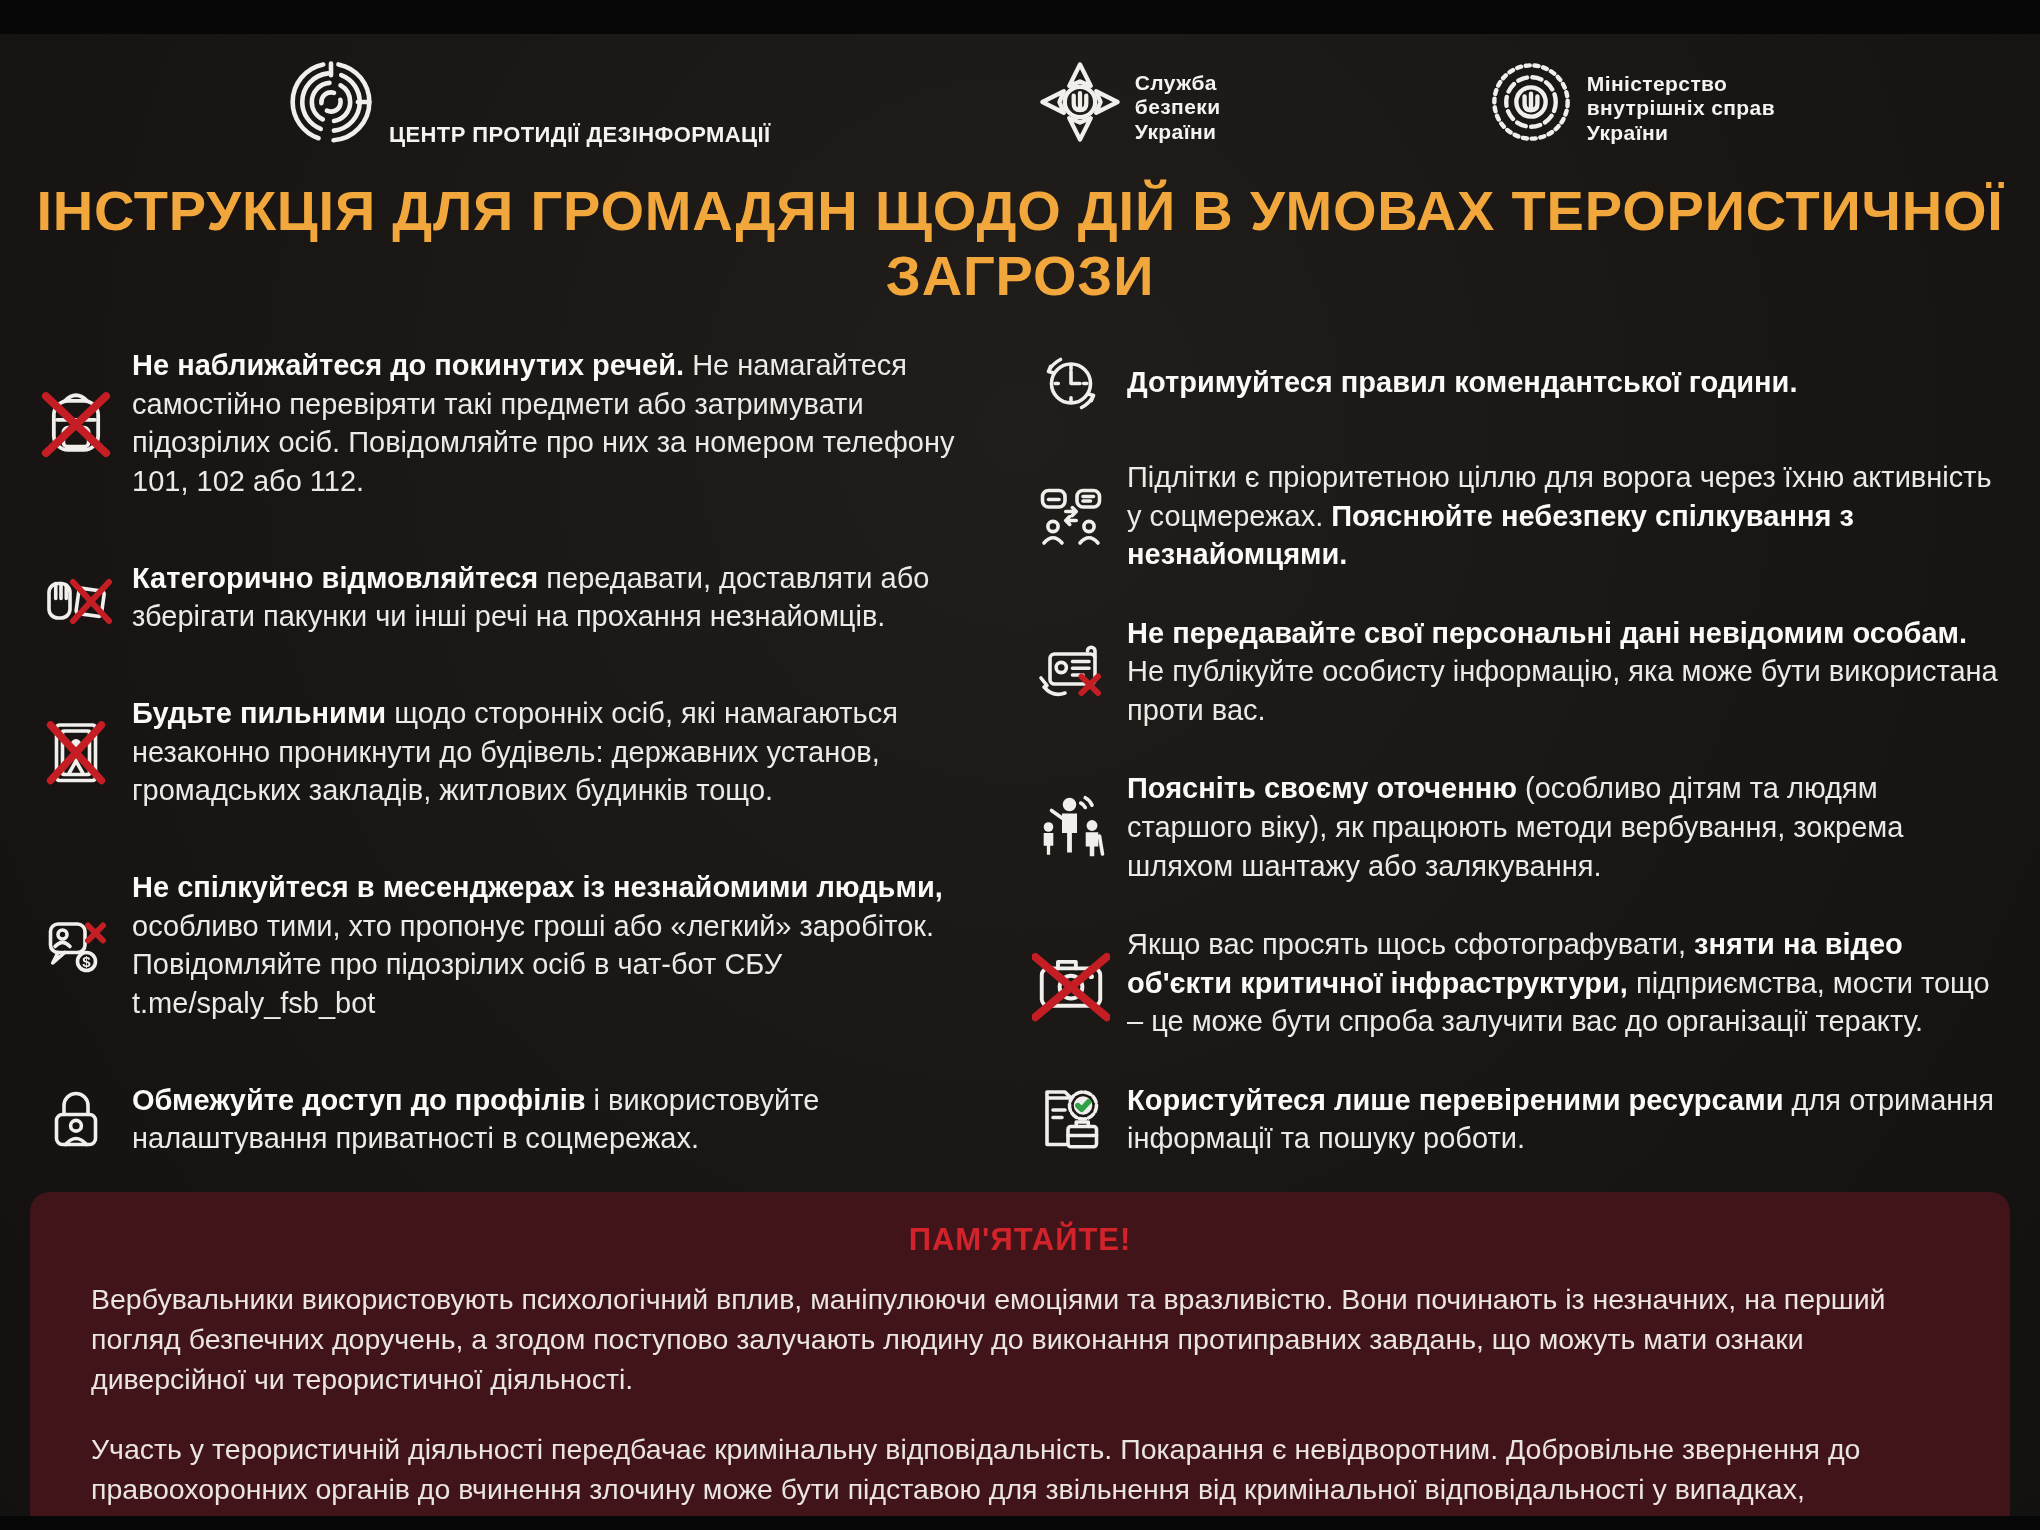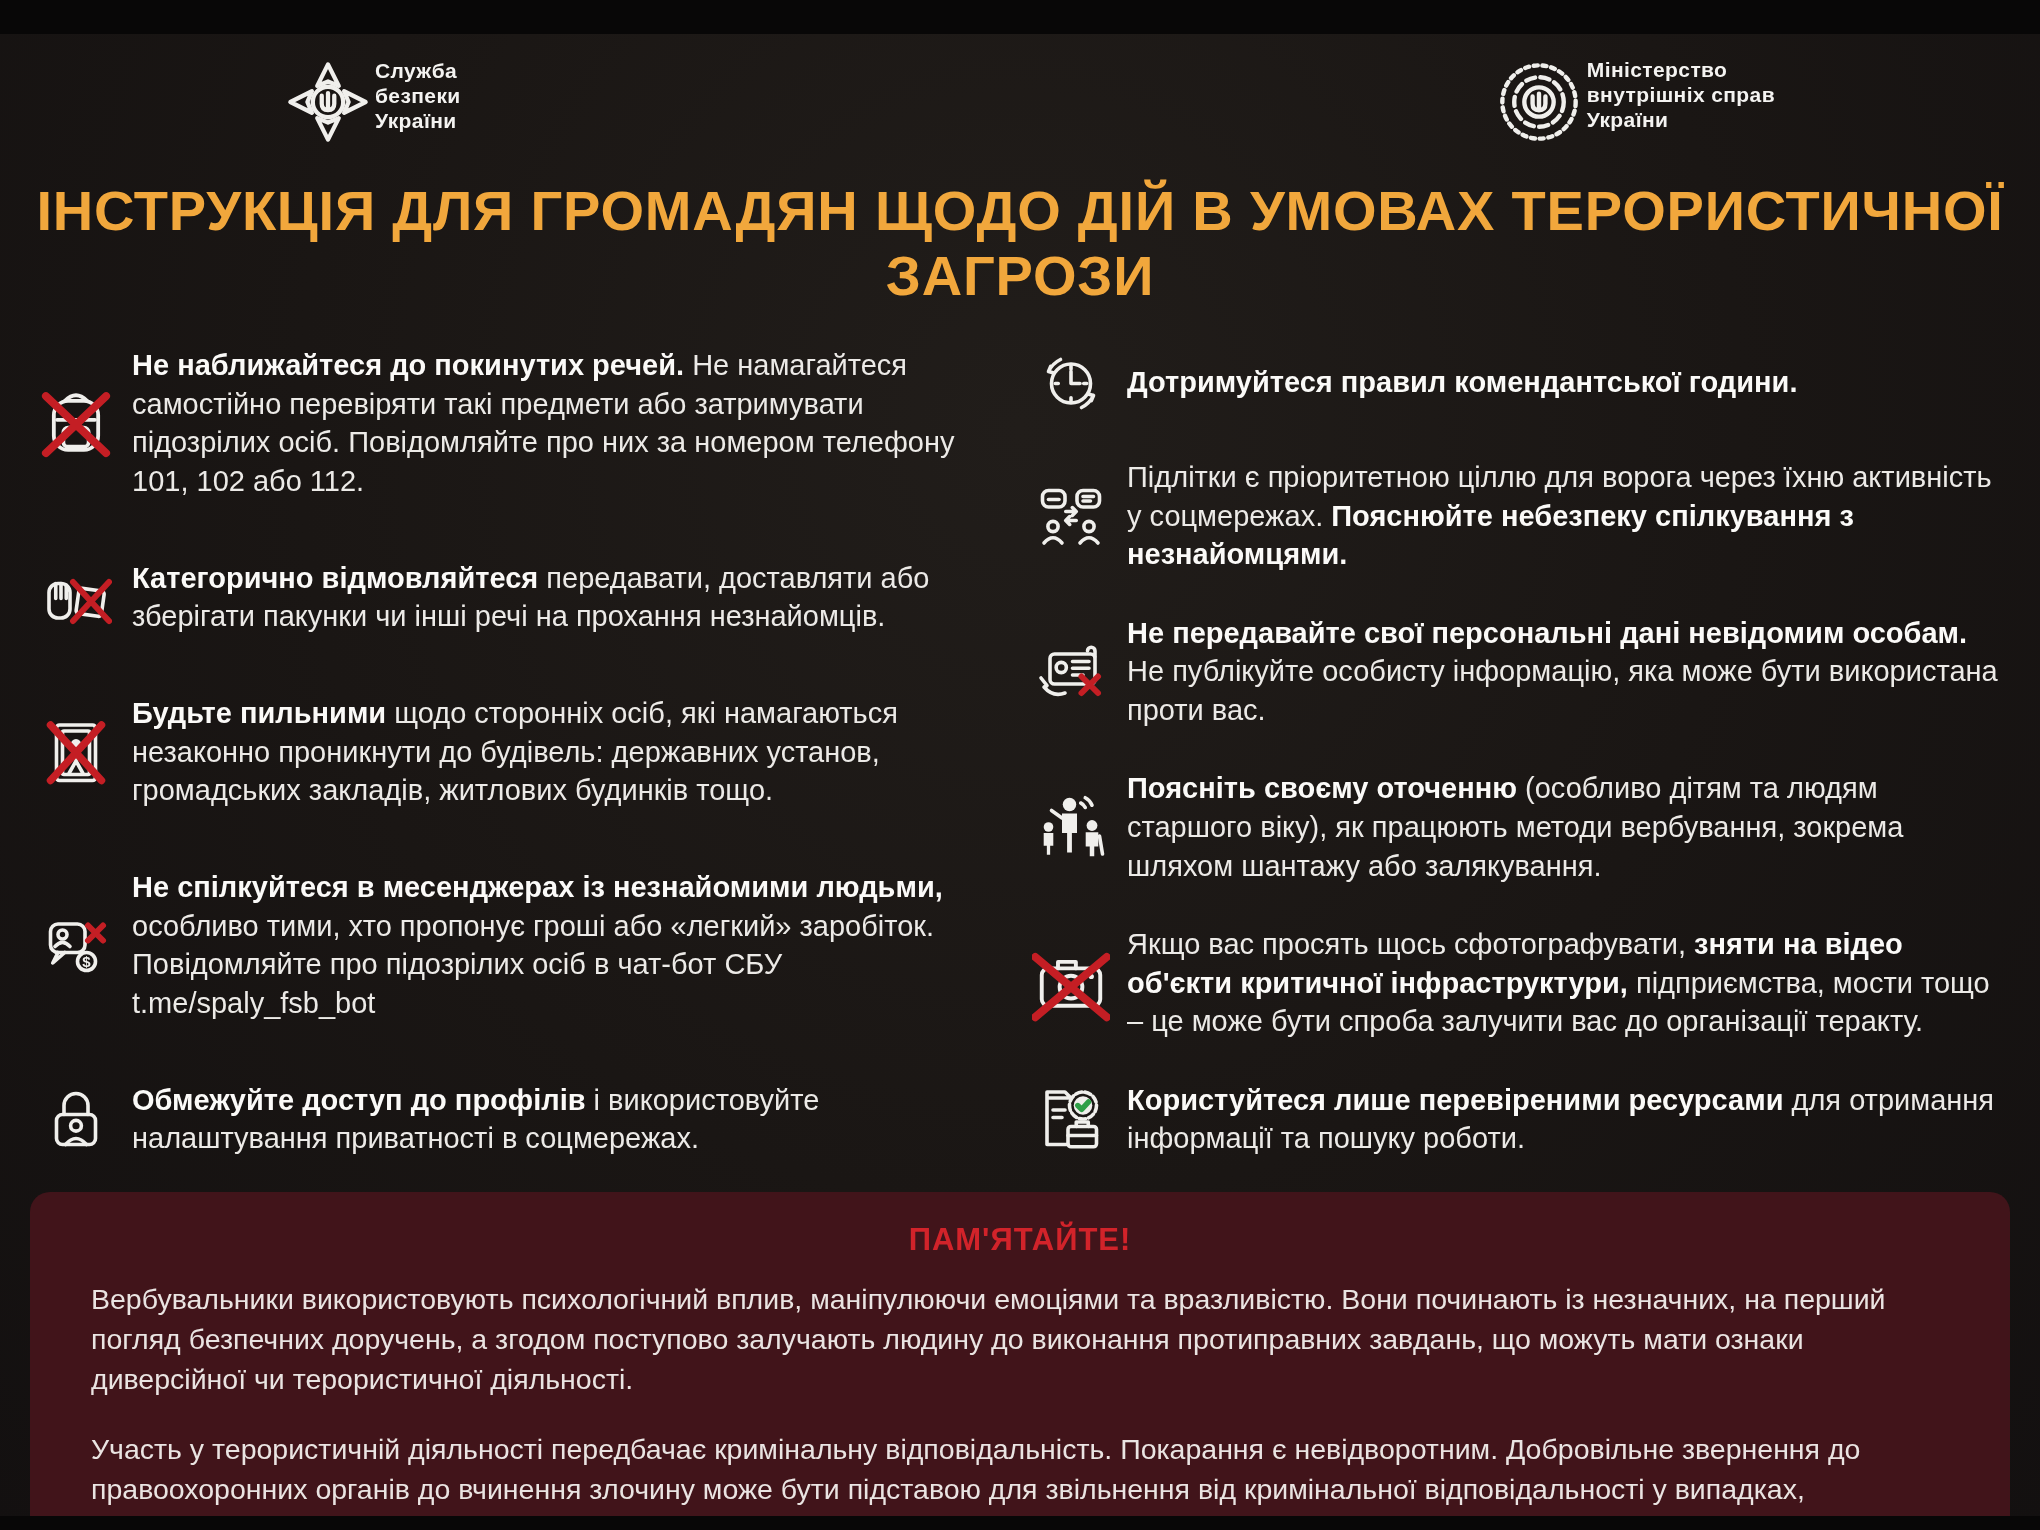--- a/index.html
+++ b/index.html
@@ -5,21 +5,21 @@
   html,body{margin:0;padding:0;background:#0c0a09;}
   #app{position:relative;width:2040px;height:1530px;overflow:hidden;
        font-family:"Liberation Sans","DejaVu Sans",sans-serif;color:#f0efec;
        background:radial-gradient(ellipse at 50% 28%,#211d1a 0%,#1a1614 50%,#131010 100%);}
   #app::before{content:"";position:absolute;left:0;top:0;width:100%;height:34px;background:#080707;}
   #app::after{content:"";position:absolute;left:0;bottom:0;width:100%;height:14px;background:#080707;}
 
   
   .header{display:flex;justify-content:space-between;align-items:center;
           margin:52px 265px 0 285px;height:100px;}
-  .logo{display:flex;align-items:flex-start;gap:4px;}
+  .logo{display:flex;align-items:flex-end;gap:12px;}
   .logo svg{display:block;}
   .logo-text{font-weight:700;font-size:21px;line-height:1.18;letter-spacing:.4px;color:#f4f3f1;}
   .logo-text.upper{text-transform:uppercase;font-size:22px;}
 
   
   .title{margin-top:26px;text-align:center;font-size:56px;font-weight:700;
          letter-spacing:.8px;color:#f1a73c;}
 
   
   .columns{display:grid;grid-template-columns:1fr 1fr;column-gap:26px;
@@ -48,20 +48,35 @@
   svg .x{stroke:#c41e24;fill:none;stroke-width:5;stroke-linecap:round;}
   svg .xs{stroke:#c41e24;fill:none;stroke-width:4;stroke-linecap:round;}
   svg .g{stroke:#2fa048;fill:none;stroke-width:3.6;stroke-linecap:round;stroke-linejoin:round;}
 </style>
 </head>
 <body>
 
 <div id="app">
 
   <div class="header">
+    <div class="logo">
+      <span>
+        <svg width="92" height="92" viewBox="0 0 48 48">
+          <circle class="w" cx="24" cy="24" r="20" stroke-dasharray="30 8 52 8"></circle>
+          <circle class="w" cx="24" cy="24" r="15" stroke-dasharray="22 7 40 7"></circle>
+          <circle class="w" cx="24" cy="24" r="10" stroke-dasharray="14 6 26 6"></circle>
+          <circle class="w" cx="24" cy="24" r="5" stroke-dasharray="10 5 10 5"></circle>
+          <path class="w" d="M24 4 v6 M44 24 h-6"></path>
+        </svg>
+      </span>
+      <div class="logo-text upper">
+        <span class="line">ЦЕНТР ПРОТИДІЇ</span>
+        <span class="line">ДЕЗІНФОРМАЦІЇ</span>
+      </div>
+    </div>
 
     <div class="logo">
       <span>
         <svg width="86" height="86" viewBox="0 0 48 48">
           <path class="w" d="M24 3 L30 15 L24 12.5 L18 15 Z"></path>
           <path class="w" d="M24 45 L30 33 L24 35.5 L18 33 Z"></path>
           <path class="w" d="M3 24 L15 18 L12.5 24 L15 30 Z"></path>
           <path class="w" d="M45 24 L33 18 L35.5 24 L33 30 Z"></path>
           <circle class="w" cx="24" cy="24" r="8.5"></circle>
           <path class="w" d="M24 19 v9 M20.5 20.5 v4.5 q0 3.5 3.5 3.5 q3.5 0 3.5 -3.5 v-4.5"></path>

